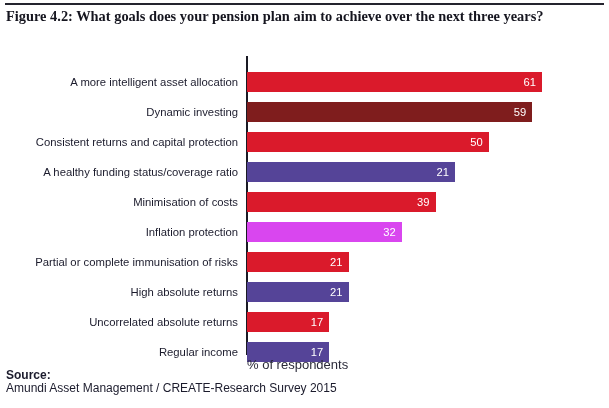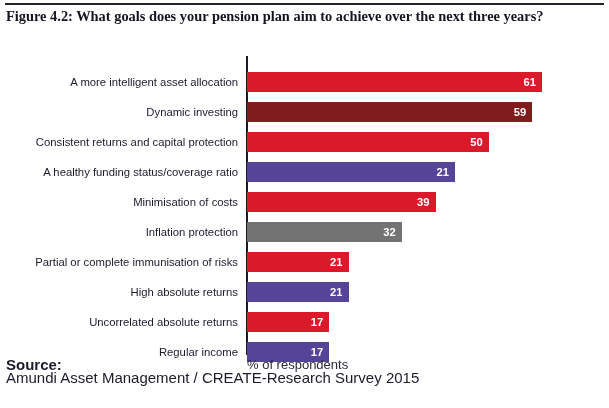--- a/index.html
+++ b/index.html
@@ -98,39 +98,39 @@
     box-sizing: border-box;
   }
 
   .bar-value {
     position: absolute;
     right: 6px;
     top: 0;
     height: 20px;
     line-height: 20.5px;
     font-size: 11.2px;
-    font-weight: bold;
+    font-weight: normal;
     color: #ffffff;
   }
 
   
   .axis-caption {
     position: absolute;
     left: 247px;
     top: 357px;
     font-size: 13px;
     color: #2b2b3a;
   }
 
   
   .source {
     position: absolute;
     left: 6px;
-    top: 358px;
-    font-size: 15px;
+    top: 369px;
+    font-size: 12px;
     line-height: 13.4px;
     color: #1b1b2c;
   }
   .source-label {
     font-weight: bold;
     display: block;
   }
   .source-text {
     display: block;
   }
@@ -172,21 +172,21 @@
           </div>
         </div>
         <div class="row">
           <div class="row-label">Minimisation of costs</div>
           <div class="bar" style="width: 188.565px; background: rgb(218, 26, 43); padding-left: 48px;">
             <span class="bar-value">39</span>
           </div>
         </div>
         <div class="row">
           <div class="row-label">Inflation protection</div>
-          <div class="bar" style="width: 154.72px; background: #737373;">
+          <div class="bar" style="width: 154.72px; background: #d946ef;">
             <span class="bar-value">32</span>
           </div>
         </div>
         <div class="row">
           <div class="row-label">Partial or complete immunisation of risks</div>
           <div class="bar" style="width: 101.535px; background: rgb(218, 26, 43);">
             <span class="bar-value">21</span>
           </div>
         </div>
         <div class="row">

